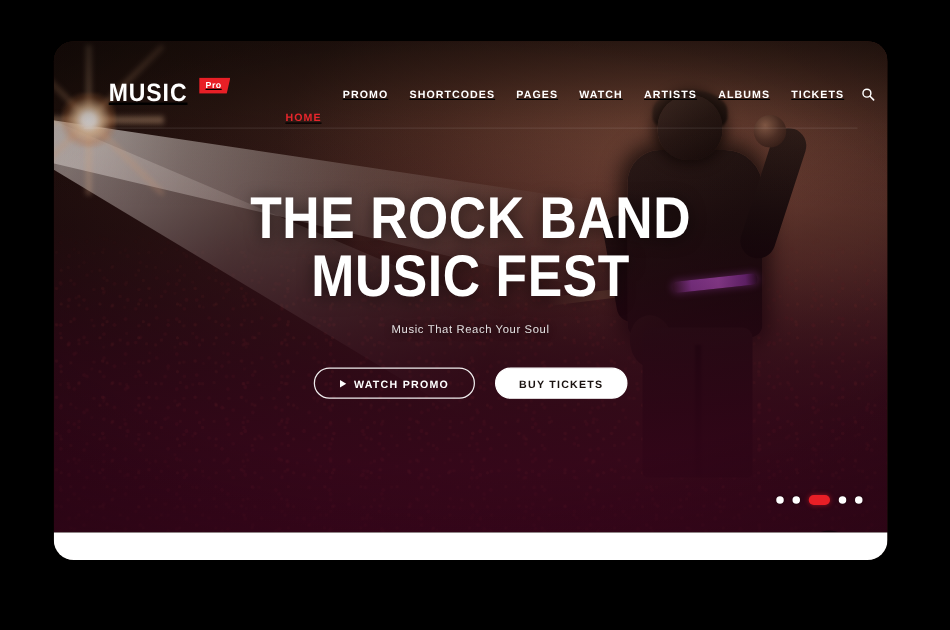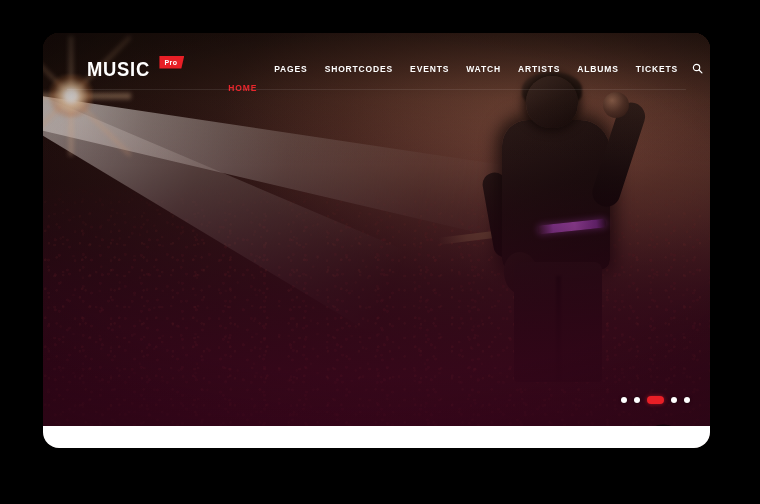--- a/index.html
+++ b/index.html
@@ -204,24 +204,25 @@
 
   
   .bg-vignette {
     background:
       radial-gradient(140% 110% at 50% 45%, rgba(0,0,0,0) 38%, rgba(0,0,0,.38) 74%, rgba(0,0,0,.72) 100%),
       linear-gradient(to bottom, rgba(18,10,7,.62) 0%, rgba(18,10,7,.16) 17%, rgba(0,0,0,0) 34%);
   }
 
   
   #header {
-    position:absolute; left:0; top:0; width:100%; height:57px;
+    position:absolute; left:0; top:0; width:100%; height:70px;
     display:flex; align-items:center;
     padding:14px 20px 0 44px;
     z-index:6;
+    text-decoration:underline;
   }
   #header:after {
     content:""; position:absolute; left:24px; right:24px; bottom:0;
     height:1px; background:rgba(255,255,255,.09);
   }
 
   .brand { display:flex; align-items:flex-start; gap:4px; }
   .brand-name {
     font-size:20px; font-weight:bold; color:#ffffff;
     letter-spacing:.8px; line-height:1;
@@ -351,38 +352,53 @@
 
       <div id="header">
 
         <div class="brand">
           <span class="brand-name">MUSIC</span>
           <span class="brand-badge">Pro</span>
         </div>
 
         <nav class="main-nav">
           <a class="nav-link active" href="#">HOME</a>
+          <a class="nav-link" href="#">PROMO</a>
+          <a class="nav-link" href="#">SHORTCODES</a>
           <a class="nav-link" href="#">PAGES</a>
-          <a class="nav-link" href="#">SHORTCODES</a>
-          <a class="nav-link" href="#">EVENTS</a>
           <a class="nav-link" href="#">WATCH</a>
           <a class="nav-link" href="#">ARTISTS</a>
           <a class="nav-link" href="#">ALBUMS</a>
           <a class="nav-link" href="#">TICKETS</a>
         </nav>
 
         <div class="nav-right">
           <svg class="icon-search" viewBox="0 0 16 16">
             <circle cx="6.6" cy="6.6" r="4.6" fill="none" stroke="#ffffff" stroke-width="1.7"></circle>
             <line x1="10.2" y1="10.2" x2="14.4" y2="14.4" stroke="#ffffff" stroke-width="1.8" stroke-linecap="round"></line>
           </svg>
 
         </div>
       </div>
 
+      <div id="hero-copy">
+        <div class="hero-title">THE ROCK BAND</div>
+        <div class="hero-title">MUSIC FEST</div>
+        <div class="hero-sub">Music That Reach Your Soul</div>
+
+        <div class="hero-actions">
+          <div class="btn btn-ghost">
+            <span class="play-tri"></span>
+            <span>WATCH PROMO</span>
+          </div>
+          <div class="btn btn-solid">
+            <span>BUY TICKETS</span>
+          </div>
+        </div>
+      </div>
 
       <div id="dots">
         <span class="dot"></span>
         <span class="dot"></span>
         <span class="dot active"></span>
         <span class="dot"></span>
         <span class="dot"></span>
       </div>
 
     </div>

